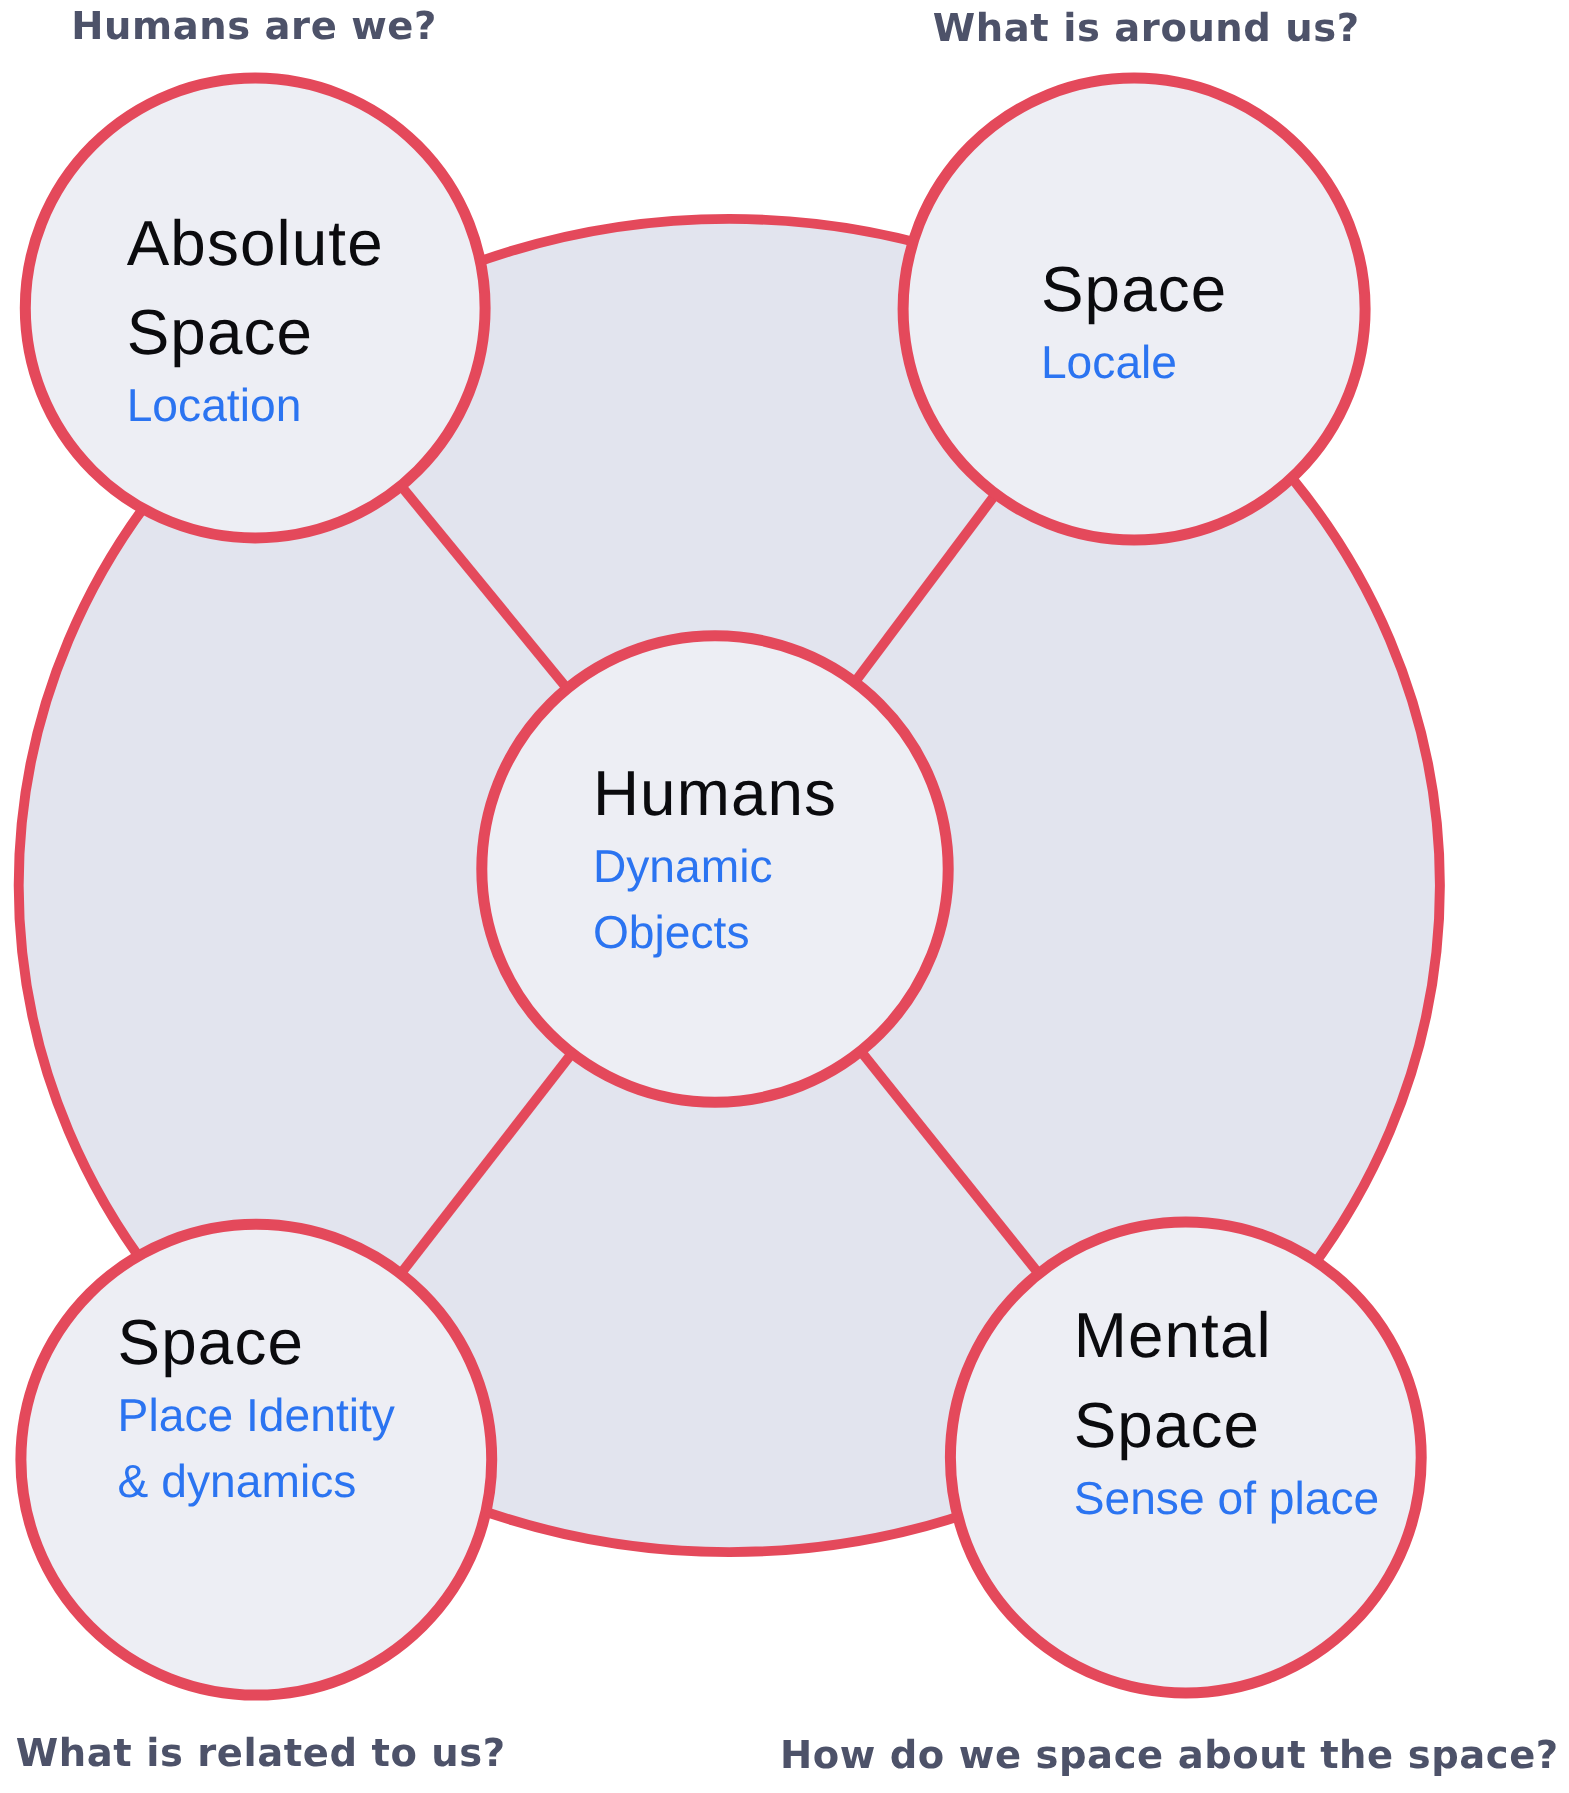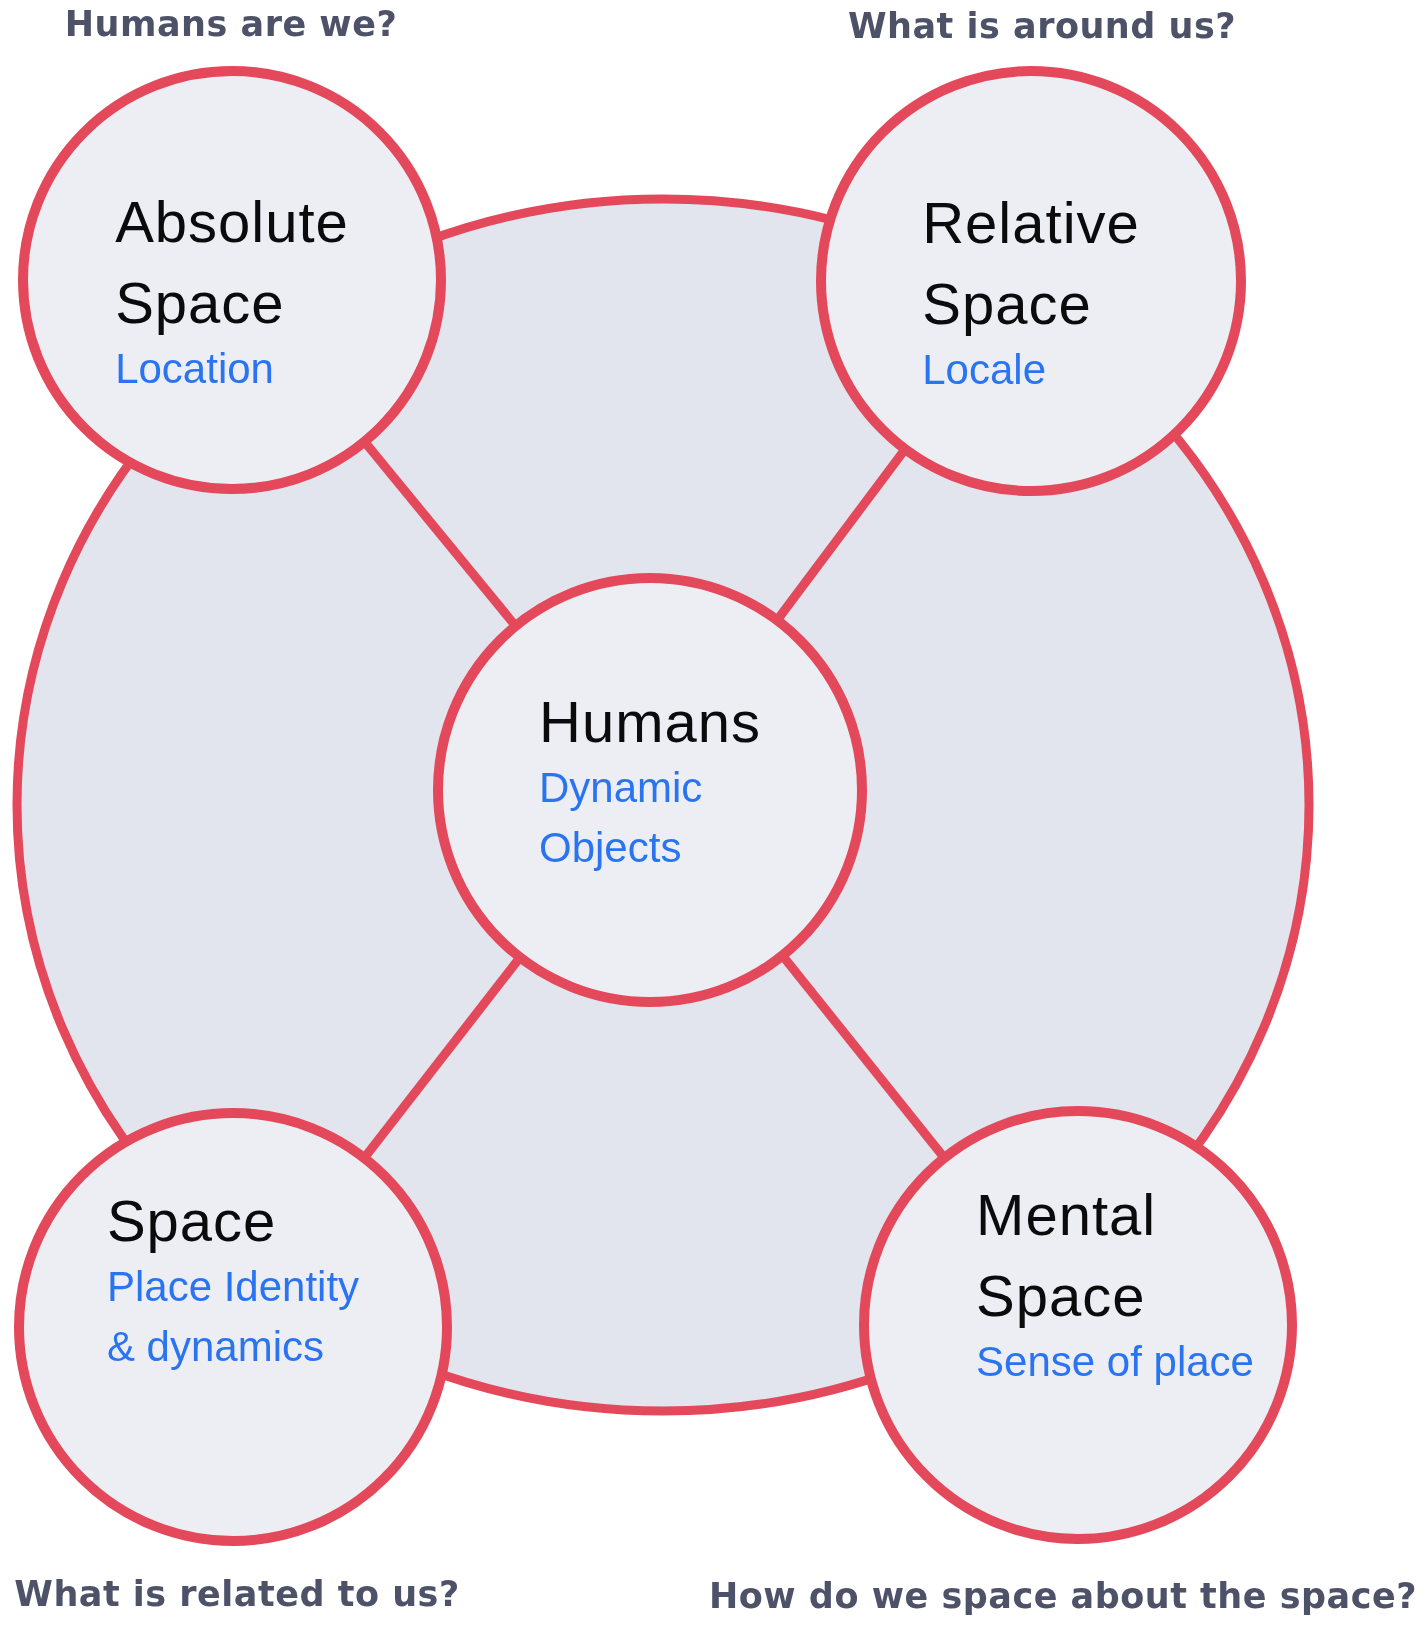--- a/index.html
+++ b/index.html
@@ -87,21 +87,20 @@
       <div>Absolute</div>
       <div>Space</div>
     </div>
     <div class="subtitle">
       <div>Location</div>
     </div>
   </div>
 
   <div class="label" style="left:1031px; top:291px;">
     <div class="title">
-      <div>Relative</div>
       <div>Space</div>
     </div>
     <div class="subtitle">
       <div>Locale</div>
     </div>
   </div>
 
   <div class="label" style="left:650px; top:779px;">
     <div class="title">
       <div>Humans</div>

